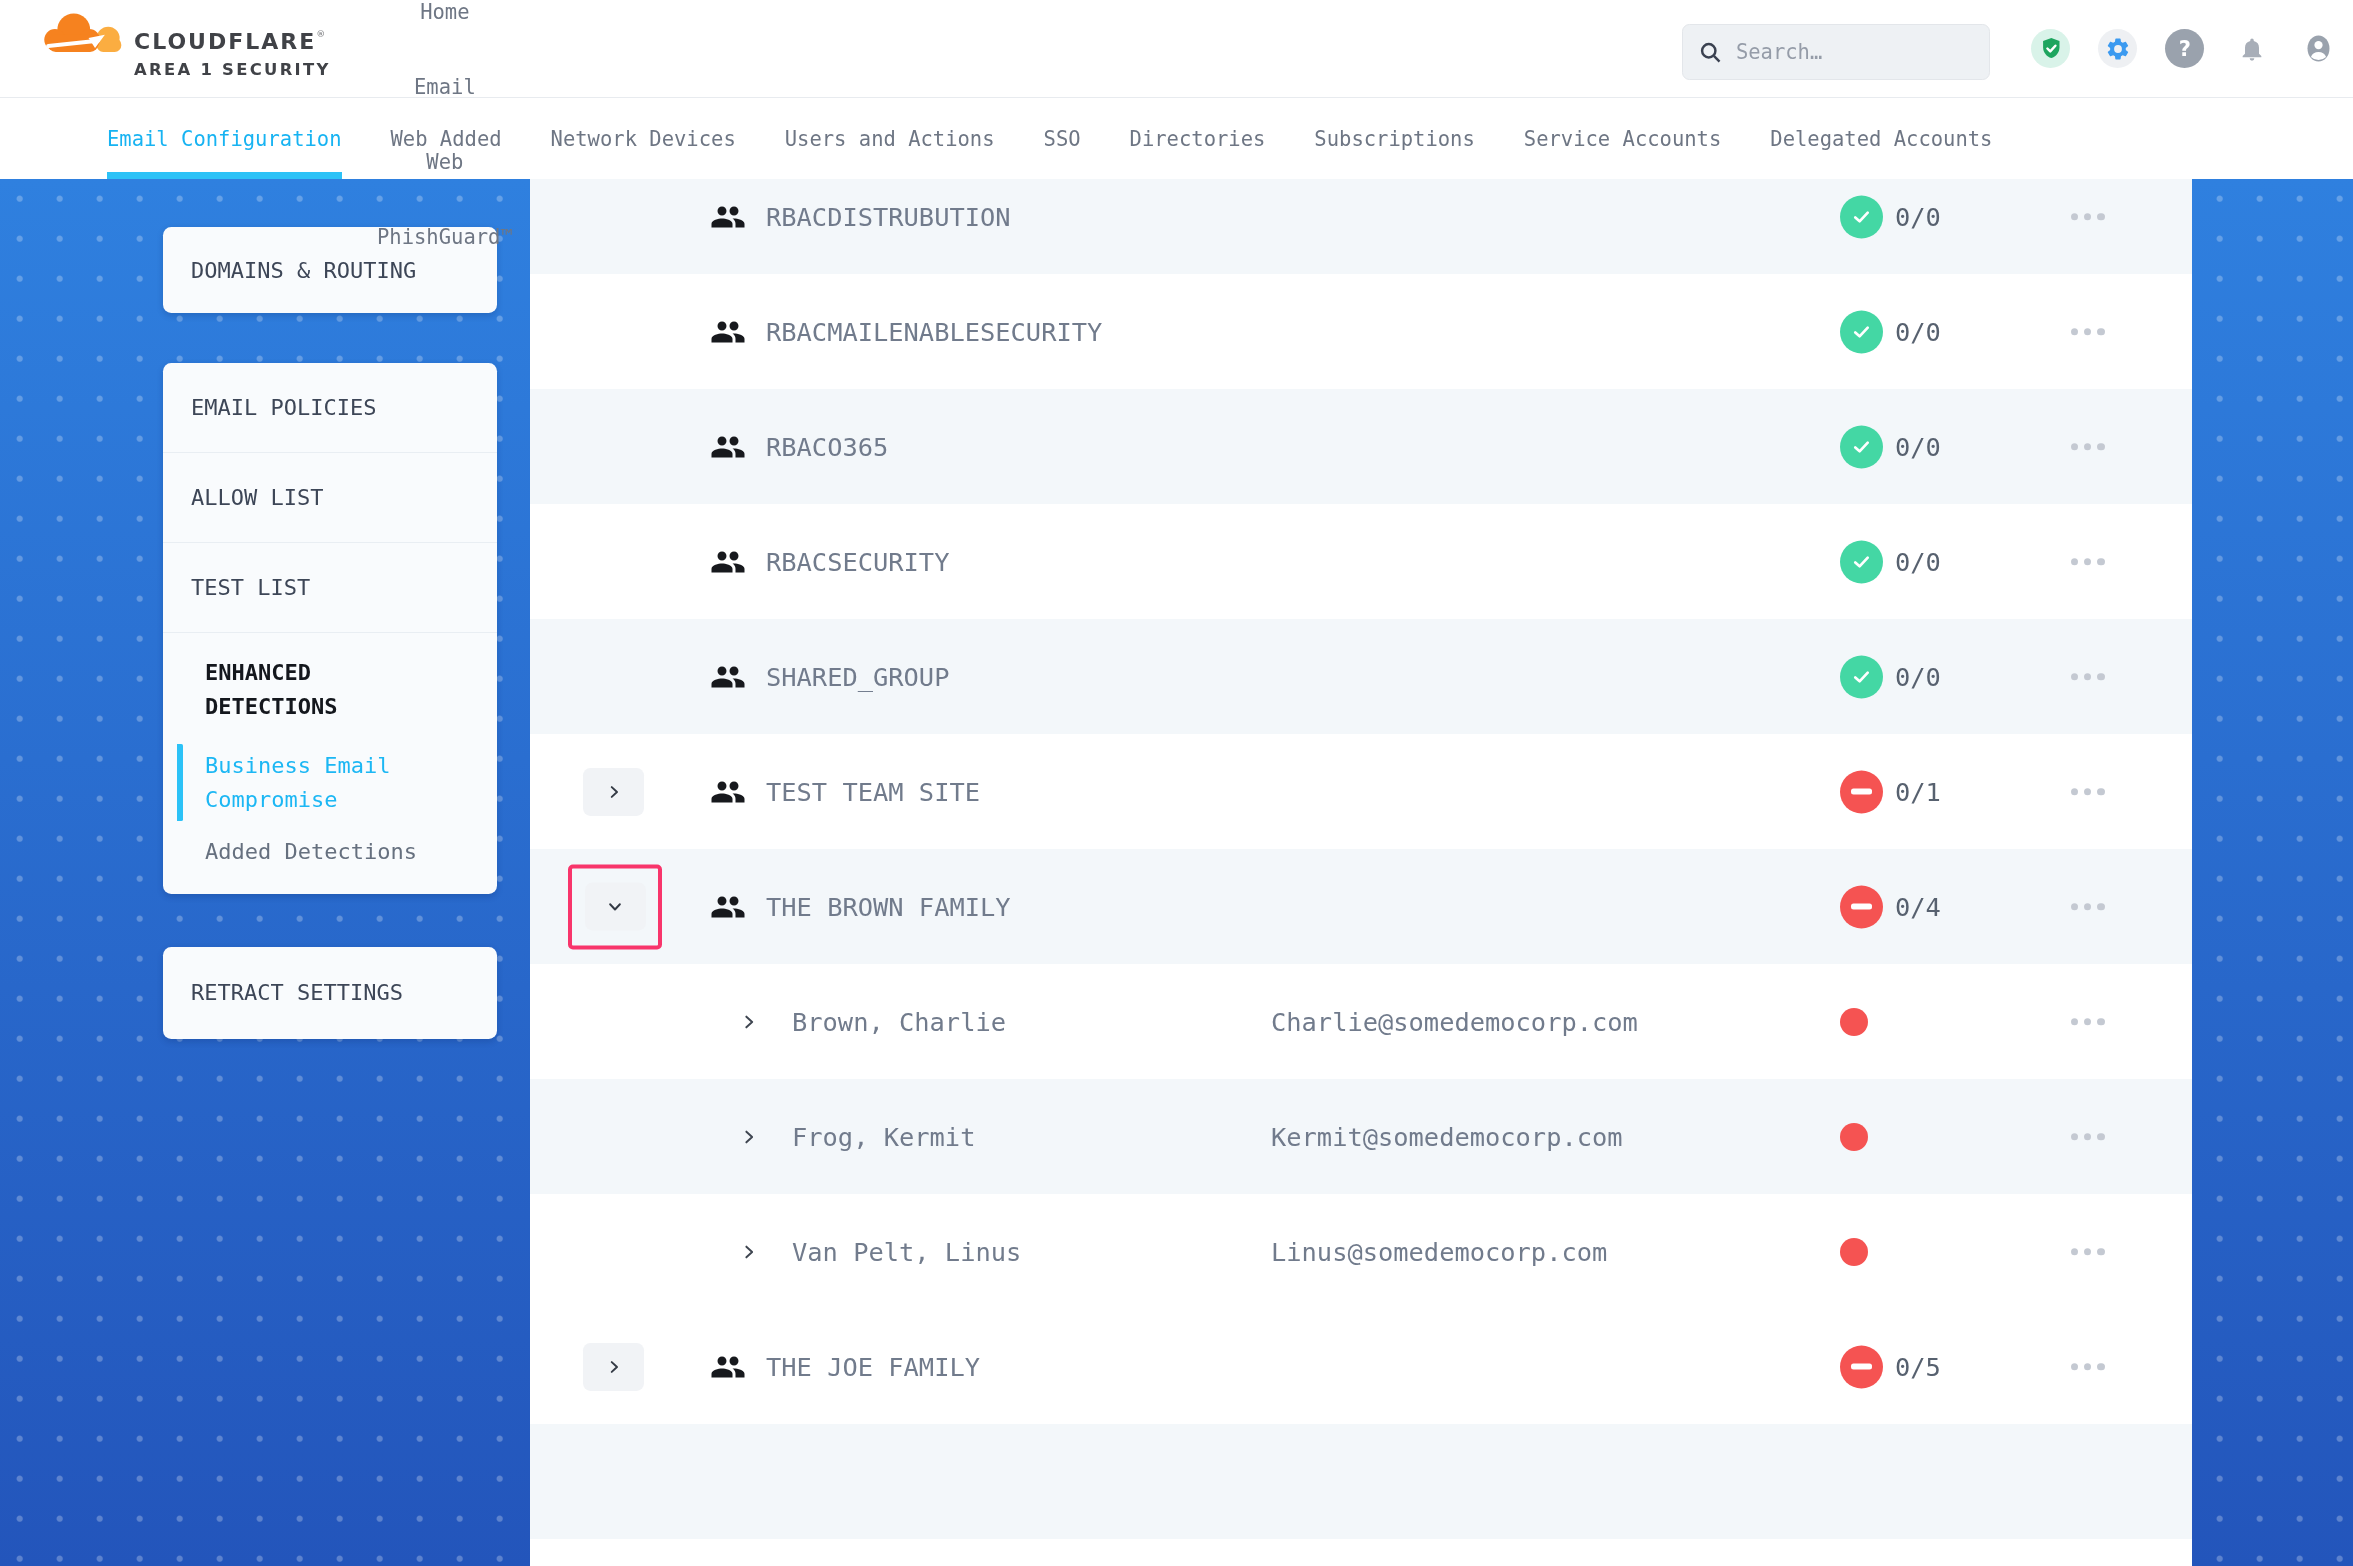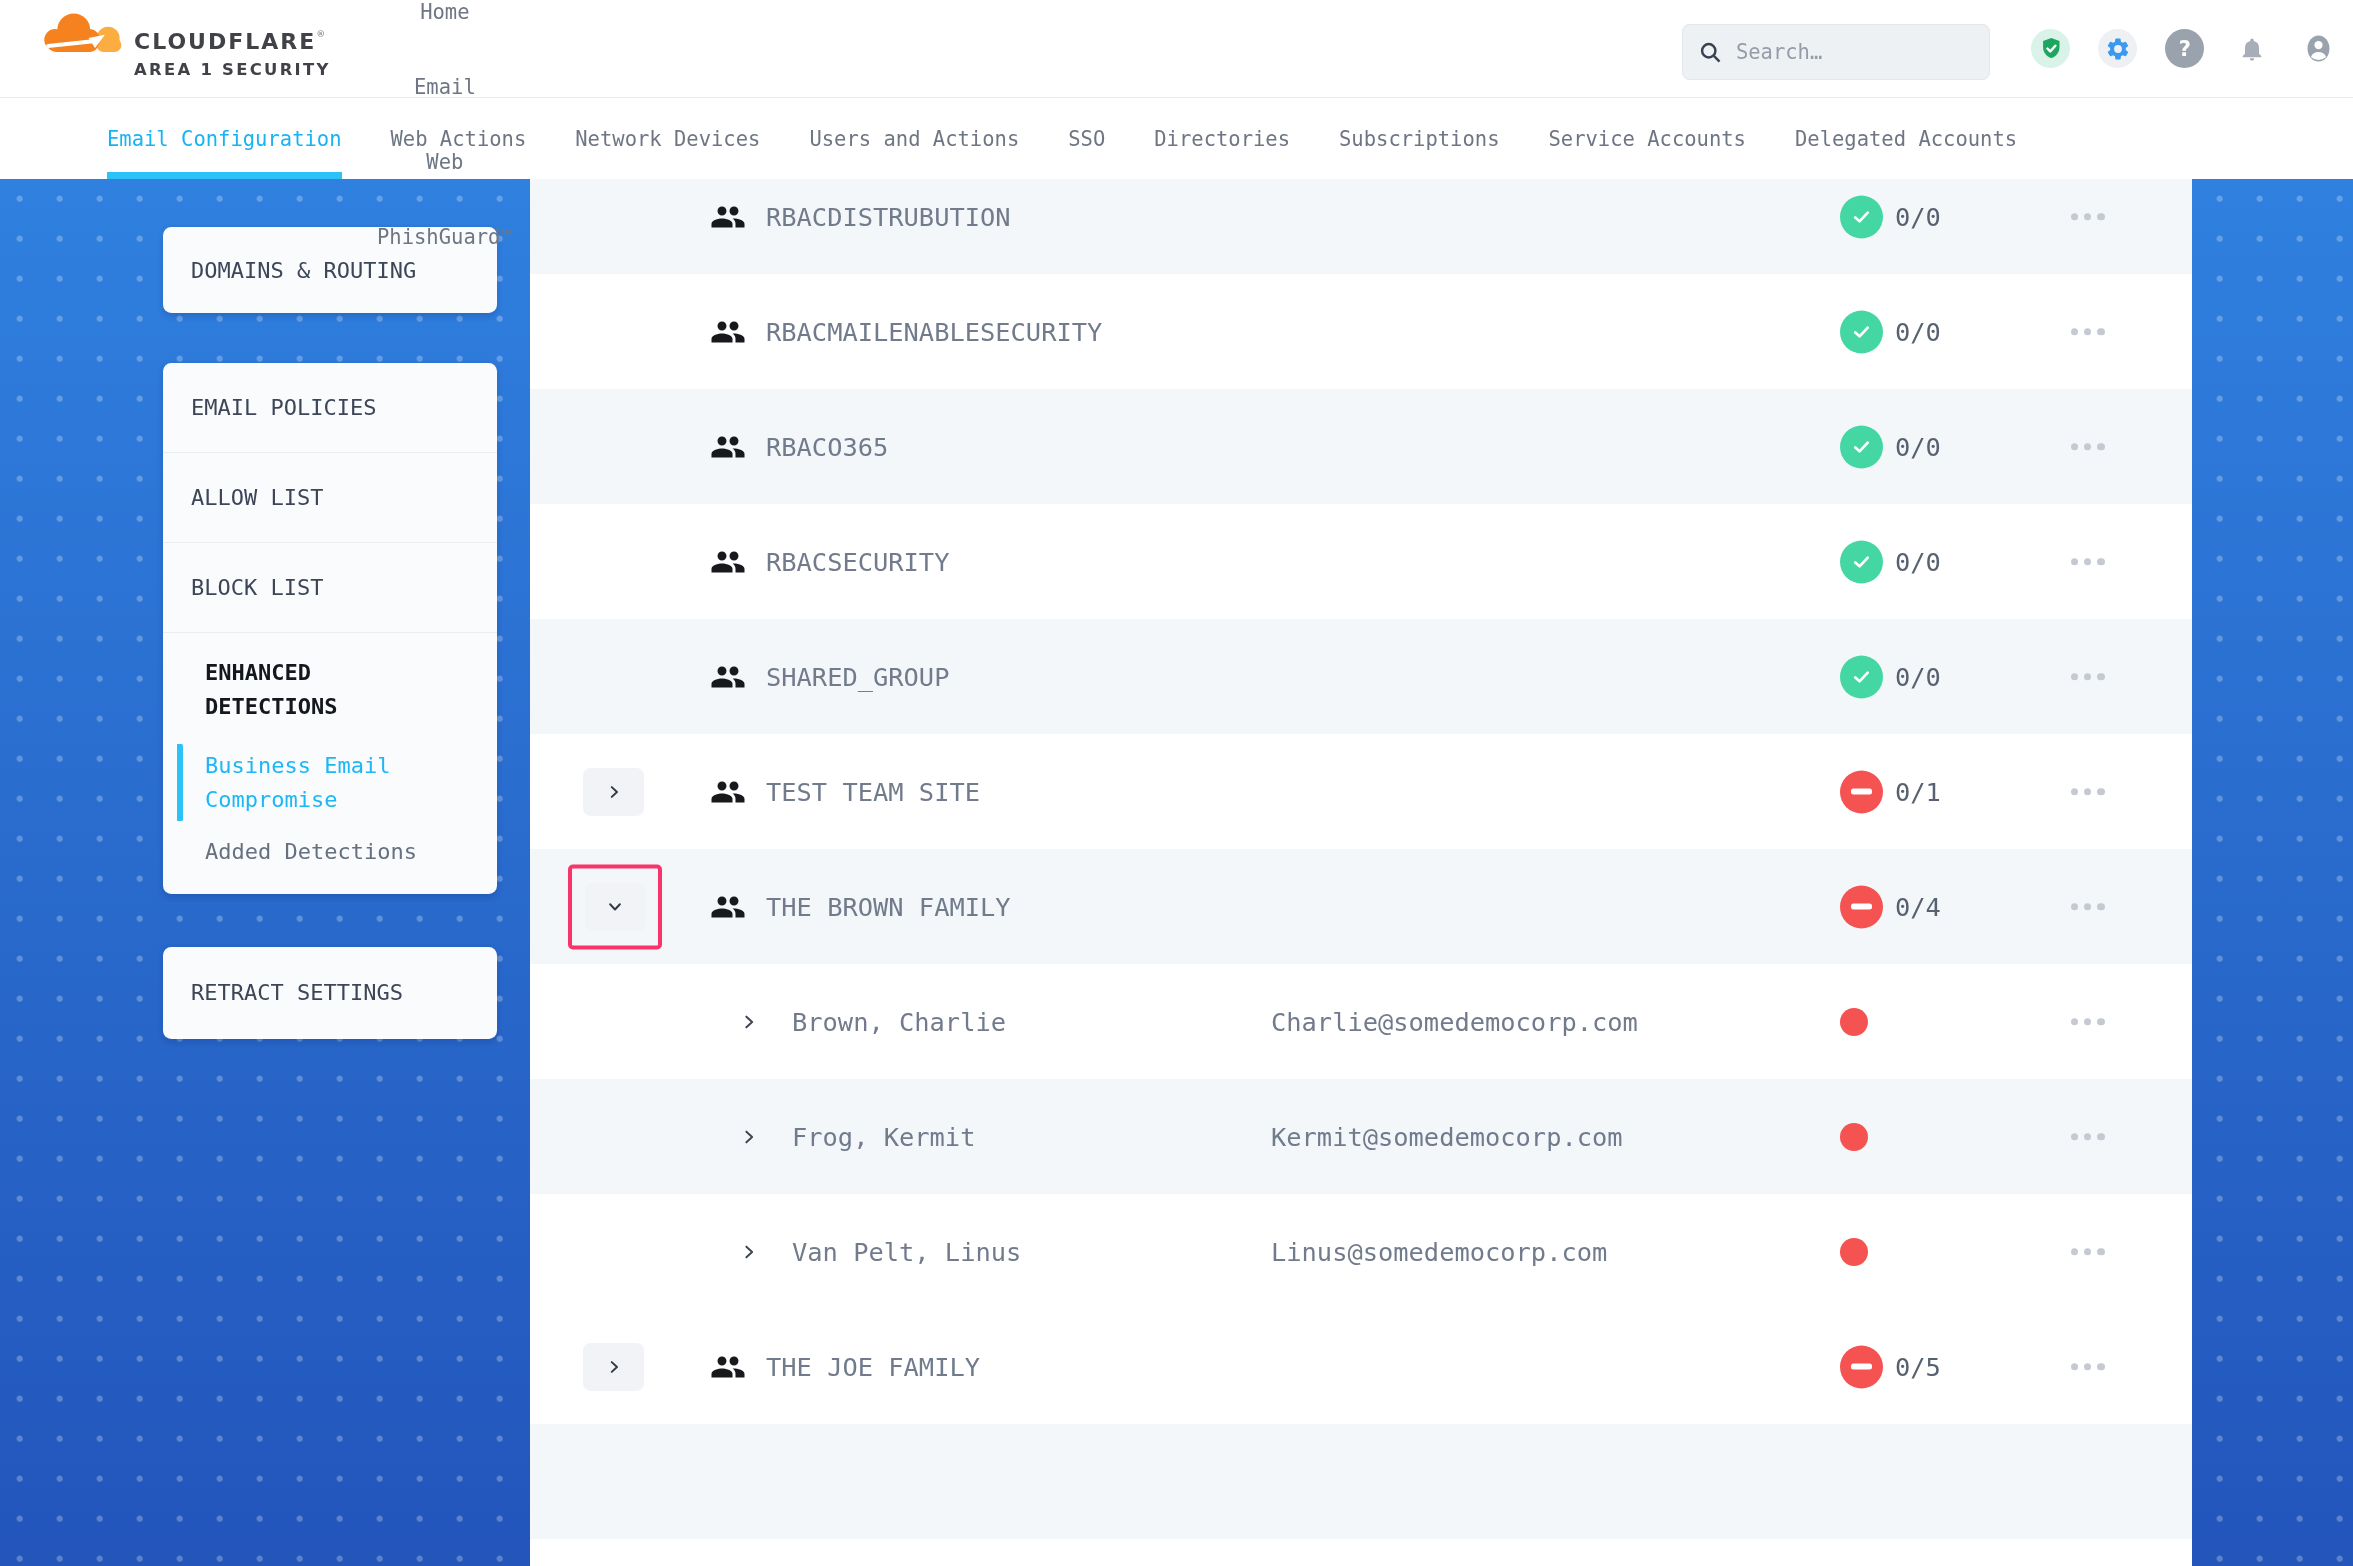--- a/index.html
+++ b/index.html
@@ -146,21 +146,21 @@
             <ellipse cx="12" cy="12" rx="8" ry="9.5" fill="#9aa2ad"></ellipse>
             <circle cx="12" cy="9.5" r="3" fill="#ffffff"></circle>
             <path d="M6.5 18.2c.8-2.4 3-3.6 5.5-3.6s4.7 1.2 5.5 3.6a8 8 0 0 1-11 0z" fill="#ffffff"></path>
           </svg>
       </div>
     </div>
   </div>
 
   <div class="subnav">
     <span class="subnav-item active">Email Configuration</span>
-    <span class="subnav-item">Web Actions</span>
+    <span class="subnav-item">Web Added</span>
     <span class="subnav-item">Network Devices</span>
     <span class="subnav-item">Users and Actions</span>
     <span class="subnav-item">SSO</span>
     <span class="subnav-item">Directories</span>
     <span class="subnav-item">Subscriptions</span>
     <span class="subnav-item">Service Accounts</span>
     <span class="subnav-item">Delegated Accounts</span>
   </div>
 
   <div class="bodyarea">
@@ -170,21 +170,21 @@
         <span>DOMAINS &amp; ROUTING</span>
       </div>
       <div class="card card2">
         <div class="sitem">
           <span>EMAIL POLICIES</span>
         </div>
         <div class="sitem">
           <span>ALLOW LIST</span>
         </div>
         <div class="sitem">
-          <span>BLOCK LIST</span>
+          <span>TEST LIST</span>
         </div>
         <div class="sblock">
           <div class="sheading">ENHANCED DETECTIONS</div>
           <div class="sactive">Business Email Compromise</div>
           <div class="sadded">Added Detections</div>
         </div>
       </div>
       <div class="card card3">
         <span>RETRACT SETTINGS</span>
       </div>

